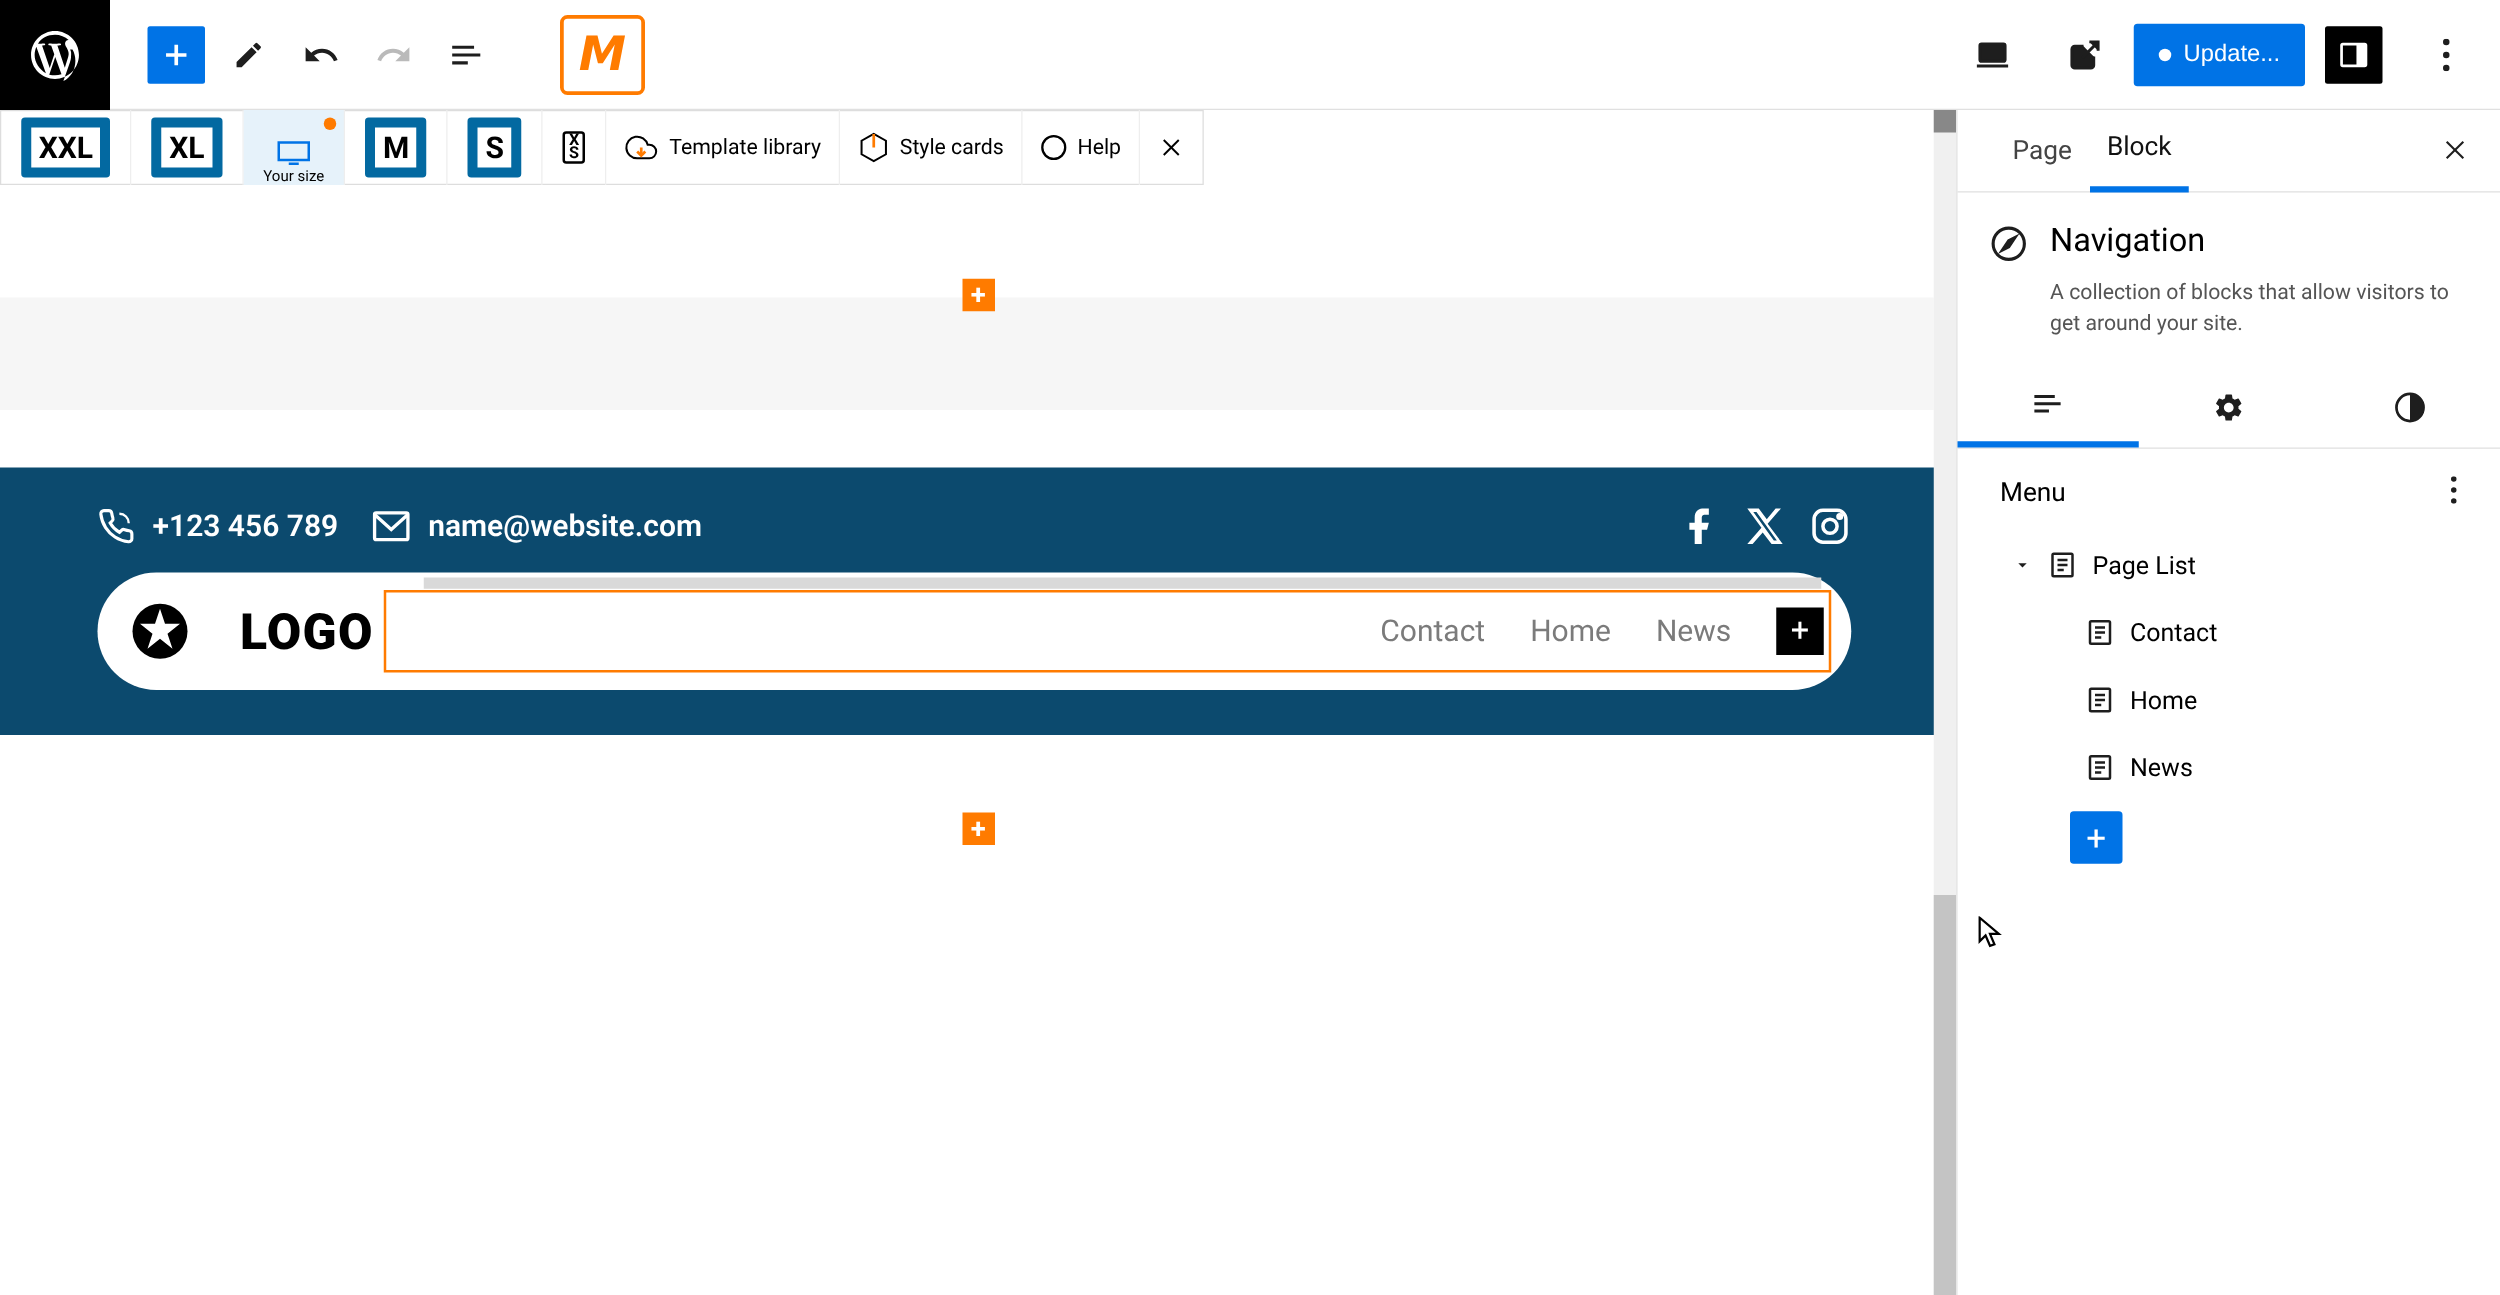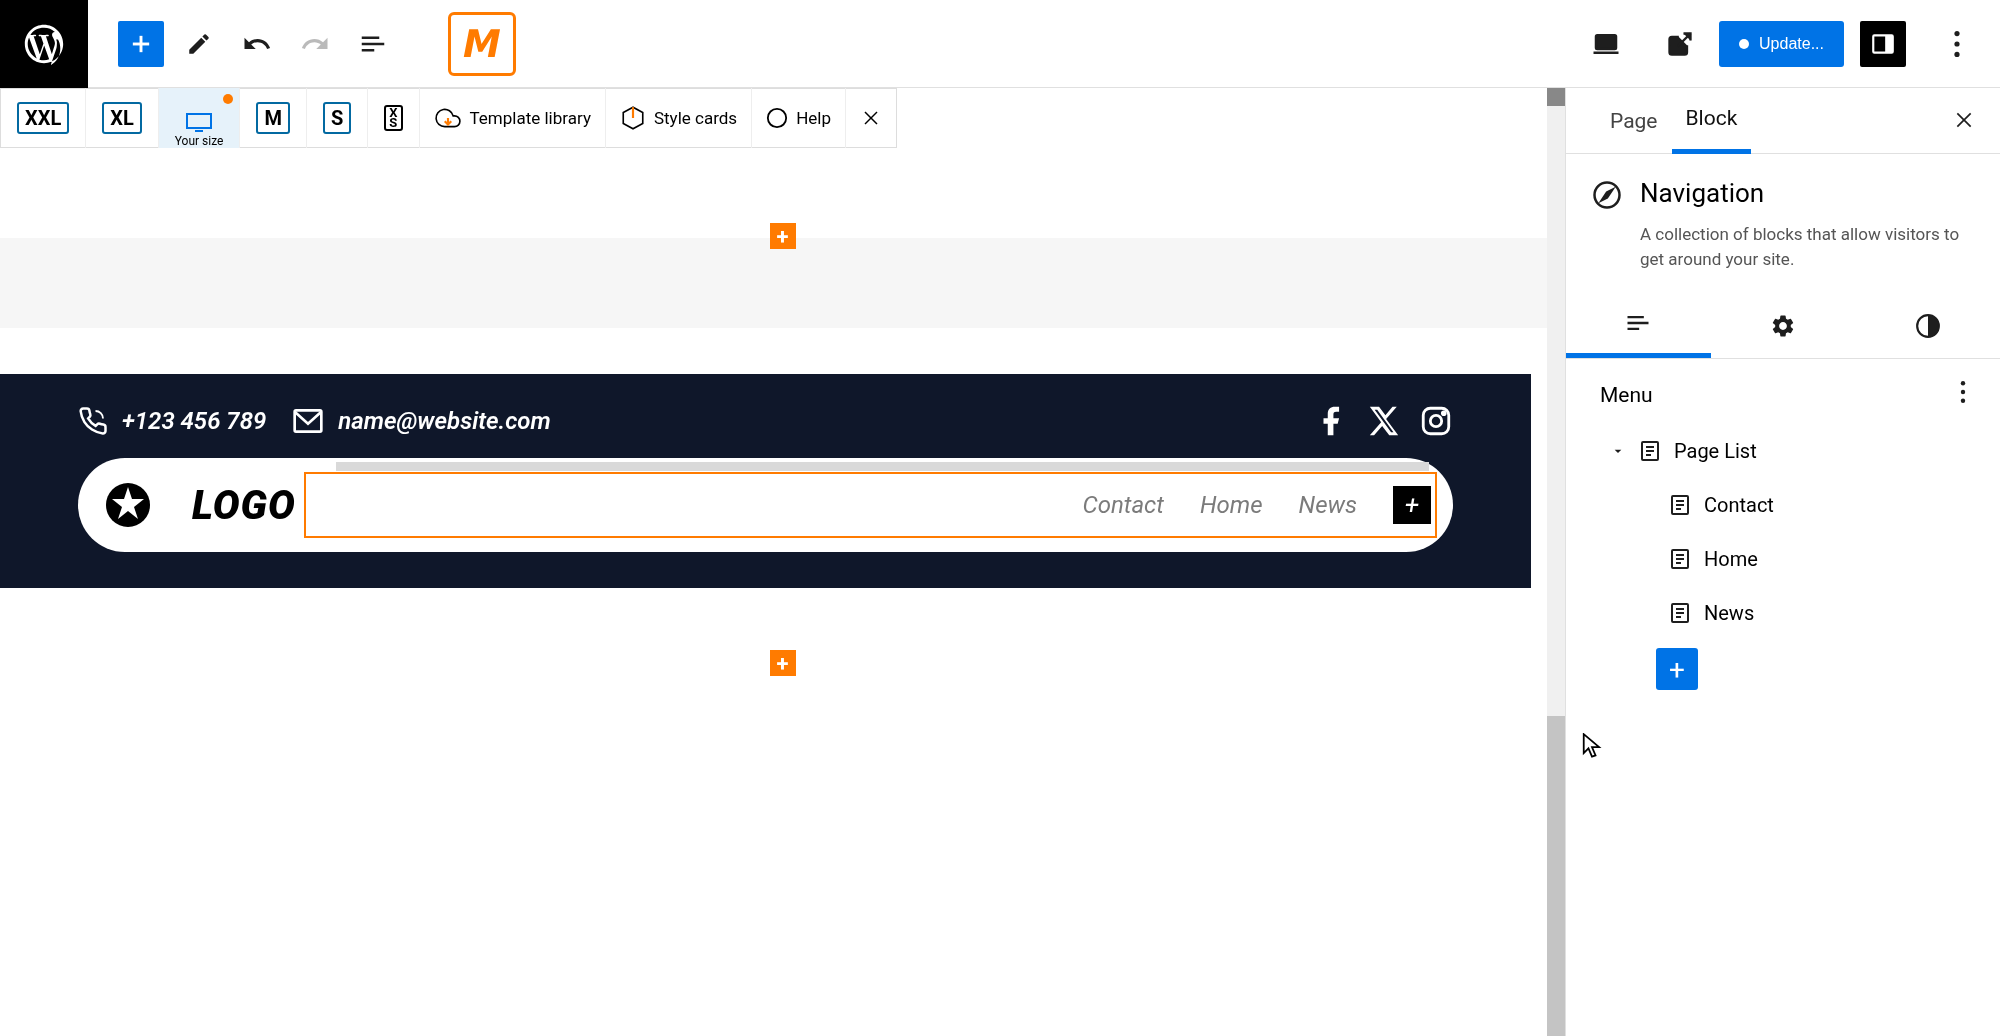--- a/index.html
+++ b/index.html
@@ -9,42 +9,42 @@
 .topbar { display: flex; align-items: center; height: 88px; border-bottom: 1px solid #e0e0e0; background: #fff; position: relative; }
 .wp-logo { width: 88px; height: 88px; background: #000; display: flex; align-items: center; justify-content: center; }
 .wp-logo svg { width: 46px; height: 46px; fill: #fff; }
 .add-block-btn { width: 46px; height: 46px; background: #0073e6; display: flex; align-items: center; justify-content: center; margin-left: 30px; border-radius: 2px; cursor: pointer; }
 .add-block-btn svg { stroke: #fff; }
 .tool-btn { width: 46px; height: 46px; display: flex; align-items: center; justify-content: center; margin-left: 12px; cursor: pointer; }
 .tool-btn svg { fill: #1e1e1e; }
 .maxi-btn { width: 68px; height: 64px; border: 3px solid #ff7b00; border-radius: 6px; display: flex; align-items: center; justify-content: center; margin-left: 52px; cursor: pointer; }
 .maxi-btn span { font-size: 38px; font-weight: 700; color: #ff7b00; font-style: italic; }
 .topbar-right { position: absolute; right: 20px; display: flex; align-items: center; gap: 16px; }
-.update-btn { background: #0073e6; color: #fff; padding: 14px 20px; border-radius: 3px; font-size: 16px; display: flex; align-items: center; gap: 10px; cursor: pointer; border: none; }
+.update-btn { background: #0073e6; color: #fff; padding: 14px 20px; border-radius: 3px; font-size: 19px; display: flex; align-items: center; gap: 10px; cursor: pointer; border: none; }
 .update-btn::before { content: ""; width: 10px; height: 10px; background: #fff; border-radius: 50%; }
 .settings-toggle { width: 46px; height: 46px; background: #000; display: flex; align-items: center; justify-content: center; cursor: pointer; border-radius: 2px; }
 .settings-toggle svg { fill: #fff; }
 
 
 .secondbar { position: absolute; top: 88px; left: 0; display: flex; align-items: center; height: 60px; background: #fff; border: 1px solid #ddd; z-index: 5; }
 .sz-btn { height: 60px; padding: 0 16px; display: flex; flex-direction: column; align-items: center; justify-content: center; border-right: 1px solid #eee; cursor: pointer; font-size: 14px; font-weight: 700; position: relative; }
 .sz-btn.active { background: #e6f2fa; color: #000000; justify-content: flex-end; }
 .sz-btn .sz-label { font-size: 12px; font-weight: 400; margin-top: 2px; }
 .sz-btn .dot { position: absolute; top: 6px; right: 6px; width: 10px; height: 10px; background: #ff7b00; border-radius: 50%; }
 .sz-text-btn { height: 60px; padding: 0 14px; display: flex; align-items: center; gap: 8px; border-right: 1px solid #eee; cursor: pointer; font-size: 17px; }
 .sz-close { height: 60px; width: 50px; display: flex; align-items: center; justify-content: center; cursor: pointer; font-size: 22px; }
 
 
 .canvas { position: absolute; top: 88px; left: 0; right: 435px; bottom: 0; overflow: hidden; }
 .canvas-scroll { position: absolute; right: 0; top: 0; bottom: 0; width: 18px; background: #f0f0f0; }
 .canvas-scroll-thumb { position: absolute; right: 0; top: 0; width: 18px; height: 18px; background: #888; }
 .canvas-scroll-thumb2 { position: absolute; right: 0; bottom: 0; width: 18px; height: 320px; background: #c4c4c4; }
 .light-strip { position: absolute; top: 150px; left: 0; right: 18px; height: 90px; background: #f6f6f6; }
 .add-top { position: absolute; top: 135px; left: 50%; transform: translateX(-50%); width: 26px; height: 26px; background: #ff7b00; color: #fff; display: flex; align-items: center; justify-content: center; font-size: 22px; font-weight: 700; cursor: pointer; z-index: 2; }
-.header-block { position: absolute; top: 286px; left: 0; right: 34px; background: #0f172a; padding: 30px 78px 36px; font-style: italic; }
+.header-block { position: absolute; top: 286px; left: 0; right: 6px; background: #0c4a6e; padding: 30px 78px 36px; }
 .topbar-row { display: flex; align-items: center; justify-content: space-between; margin-bottom: 20px; }
 .contact-group { display: flex; align-items: center; gap: 26px; color: #fff; font-size: 24px; font-weight: 600; }
 .contact-item { display: flex; align-items: center; gap: 14px; }
 .social-group { display: flex; align-items: center; gap: 18px; }
 .social-group svg { width: 34px; height: 34px; }
 .nav-bar { background: #fff; border-radius: 48px; padding: 14px 16px 14px 26px; display: flex; align-items: center; gap: 8px; }
 .logo-area { display: flex; align-items: center; gap: 12px; }
 .logo-text { font-size: 40px; font-weight: 900; letter-spacing: 1px; margin-left: 28px; }
 .nav-box { flex: 1; border: 2px solid #ff7b00; height: 66px; display: flex; align-items: center; justify-content: flex-end; padding-right: 4px; gap: 36px; position: relative; }
 .grey-strip { position: absolute; top: -12px; left: 30px; right: 6px; height: 9px; background: #d9d9d9; }
@@ -67,21 +67,21 @@
 .sb-subtab.active { border-bottom: 5px solid #0073e6; }
 .menu-row { display: flex; align-items: center; justify-content: space-between; padding: 22px 34px 10px; }
 .menu-label { font-size: 21px; }
 .menu-more { font-size: 22px; cursor: pointer; }
 .tree { padding: 6px 20px 0 40px; }
 .tree-row { display: flex; align-items: center; gap: 12px; height: 54px; font-size: 20px; cursor: pointer; padding-left: 4px; }
 .tree-row.child { padding-left: 62px; }
 .tree-add { margin: 8px 0 0 50px; width: 42px; height: 42px; background: #0073e6; color: #fff; display: flex; align-items: center; justify-content: center; font-size: 28px; border-radius: 3px; cursor: pointer; }
 
 .cursor-arrow { position: absolute; top: 645px; right: 398px; pointer-events: none; font-size: 22px; }
-.boxed-letter { border: 2px solid #0369a1; padding: 2px 6px; font-weight: 700; font-size: 20px; border-radius: 3px; }
+.boxed-letter { border: 8px solid #0369a1; padding: 2px 6px; font-weight: 700; font-size: 24px; border-radius: 3px; }
 </style>
 </head>
 <body>
 
 <div class="topbar">
   <div class="wp-logo">
     <svg viewBox="0 0 24 24">
         <path d="M12 2C6.5 2 2 6.5 2 12s4.5 10 10 10 10-4.5 10-10S17.5 2 12 2zM3.5 12c0-1.2.3-2.4.7-3.4l4 11C5.5 18 3.5 15.2 3.5 12zm8.5 8.5c-.8 0-1.6-.1-2.4-.3l2.5-7.4 2.6 7.2c-.9.3-1.8.5-2.7.5zm1.2-12.5c.5 0 1-.1 1-.1.5 0 .4-.7-.1-.7 0 0-1.4.1-2.3.1-.8 0-2.2-.1-2.2-.1-.5 0-.5.7-.1.7 0 0 .4.1.9.1l1.3 3.7-1.9 5.7-3.2-9.4c.5 0 1-.1 1-.1.5 0 .4-.7-.1-.7 0 0-1.4.1-2.3.1H4.9C6.4 4.6 9 3.5 12 3.5c2.2 0 4.2.8 5.7 2.2h-.1c-.8 0-1.4.7-1.4 1.5 0 .7.4 1.3.8 2 .3.6.7 1.3.7 2.4 0 .7-.3 1.6-.7 2.8l-.9 2.9-3.1-9.3zm6.1 1.7c.8 1.4 1.2 3 1.2 4.8 0 3.7-2 7-5 8.4l2.6-7.5c.5-1.2.6-2.2.6-3.1.1-.9.1-1.7-.4-2.6h1z"></path>
       </svg>
   </div>

